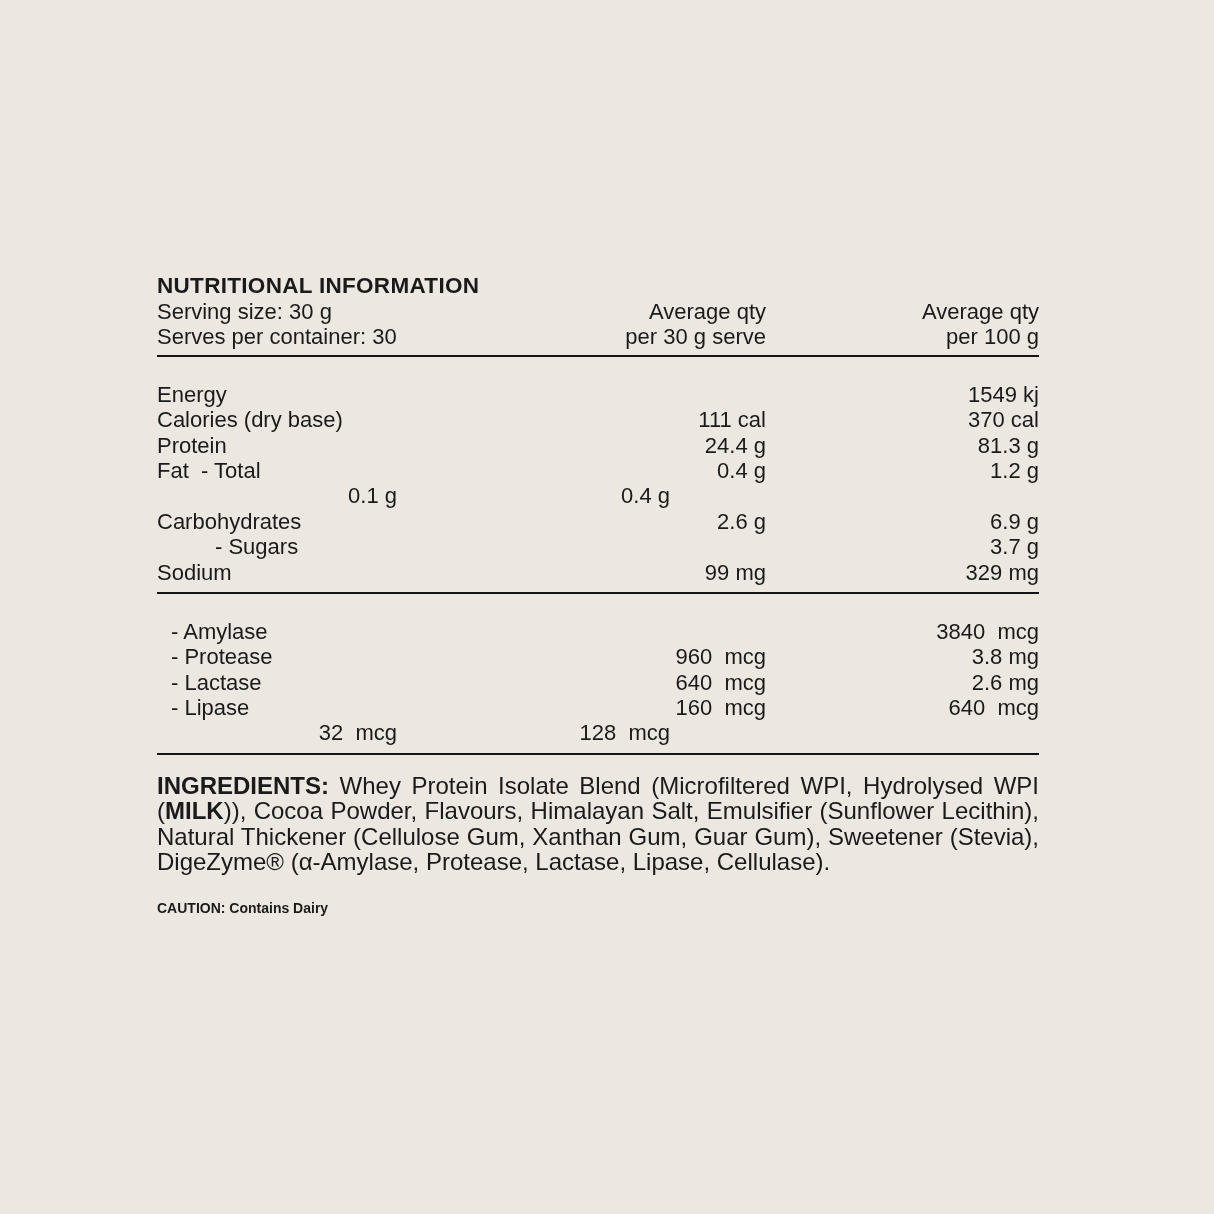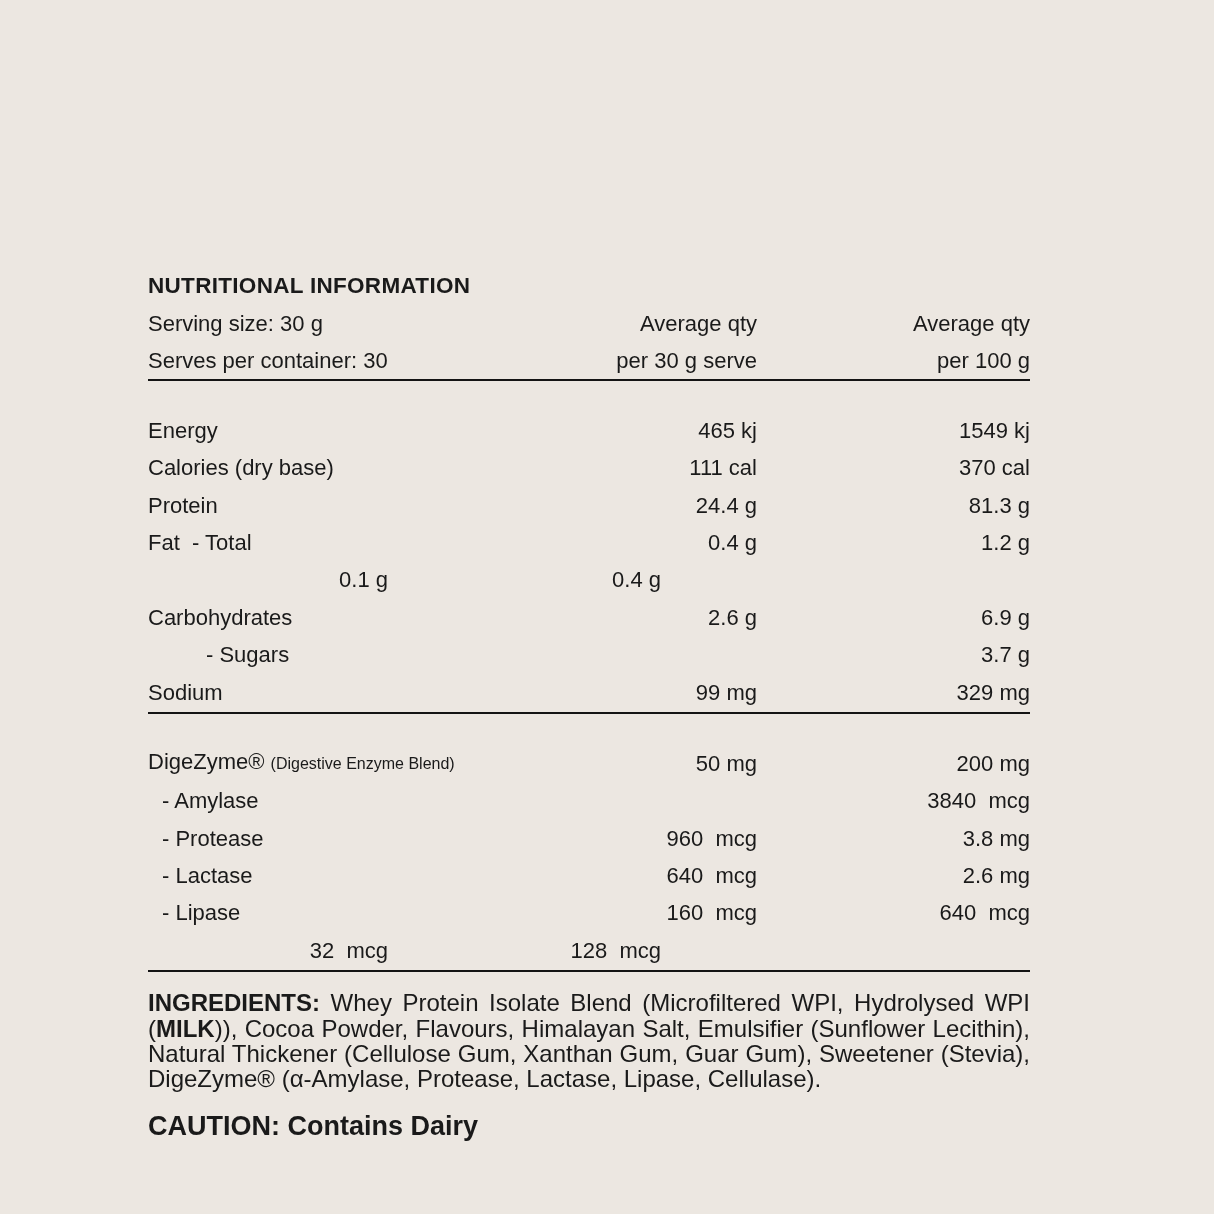--- a/index.html
+++ b/index.html
@@ -10,39 +10,38 @@
       width: 1214px;
       height: 1214px;
       background: #ECE7E1;
       color: #1a1a1a;
       font-family: "Liberation Sans", "DejaVu Sans", sans-serif;
       position: relative;
       overflow: hidden;
     }
     .panel {
       position: absolute;
-      left: 148px;
+      left: 157px;
       top: 272px;
       width: 882px;
     }
     .title {
       font-weight: bold;
       font-size: 22.5px;
       letter-spacing: 0.3px;
       line-height: 27px;
       margin: 0;
     }
     .row {
       display: flex;
-      align-items: flex-end;
+      align-items: flex-start;
       font-size: 22px;
       line-height: 25.4px;
       height: 25.4px;
       white-space: pre;
-      margin-top: 12px;
     }
     .row .label {
       flex: 1 1 auto;
     }
     .row .col1 {
       width: 240px;
       text-align: right;
       flex: 0 0 auto;
     }
     .row .col2 {
@@ -72,21 +71,21 @@
       font-size: 24px;
       line-height: 25.4px;
       text-align: justify;
       text-align-last: left;
     }
     .ingredients b {
       font-weight: bold;
     }
     .caution {
       margin-top: 21px;
-      font-size: 27px;
+      font-size: 14px;
       font-weight: bold;
       line-height: 27px;
     }
   </style>
 </head>
 <body>
 
 <div class="panel">
   <div class="title">NUTRITIONAL INFORMATION</div>
 
@@ -101,21 +100,20 @@
       <span class="col1">per 30 g serve</span>
       <span class="col2">per 100 g</span>
     </div>
   </div>
 
   <div class="rule"></div>
 
   <div class="section">
     <div class="row">
       <span class="label">Energy</span>
-      <span class="col1">465 kj</span>
       <span class="col2">1549 kj</span>
     </div>
     <div class="row">
       <span class="label">Calories (dry base)</span>
       <span class="col1">111 cal</span>
       <span class="col2">370 cal</span>
     </div>
     <div class="row">
       <span class="label">Protein</span>
       <span class="col1">24.4 g</span>
@@ -143,25 +141,20 @@
       <span class="label">Sodium</span>
       <span class="col1">99 mg</span>
       <span class="col2">329 mg</span>
     </div>
   </div>
 
   <div class="rule"></div>
 
   <div class="section">
     <div class="row">
-      <span class="label"><span>DigeZyme®</span> <span class="small">(Digestive Enzyme Blend)</span></span>
-      <span class="col1">50 mg</span>
-      <span class="col2">200 mg</span>
-    </div>
-    <div class="row">
       <span class="label indent1">- Amylase</span>
       <span class="col1">3840  mcg</span>
     </div>
     <div class="row">
       <span class="label indent1">- Protease</span>
       <span class="col1">960  mcg</span>
       <span class="col2">3.8 mg</span>
     </div>
     <div class="row">
       <span class="label indent1">- Lactase</span>

